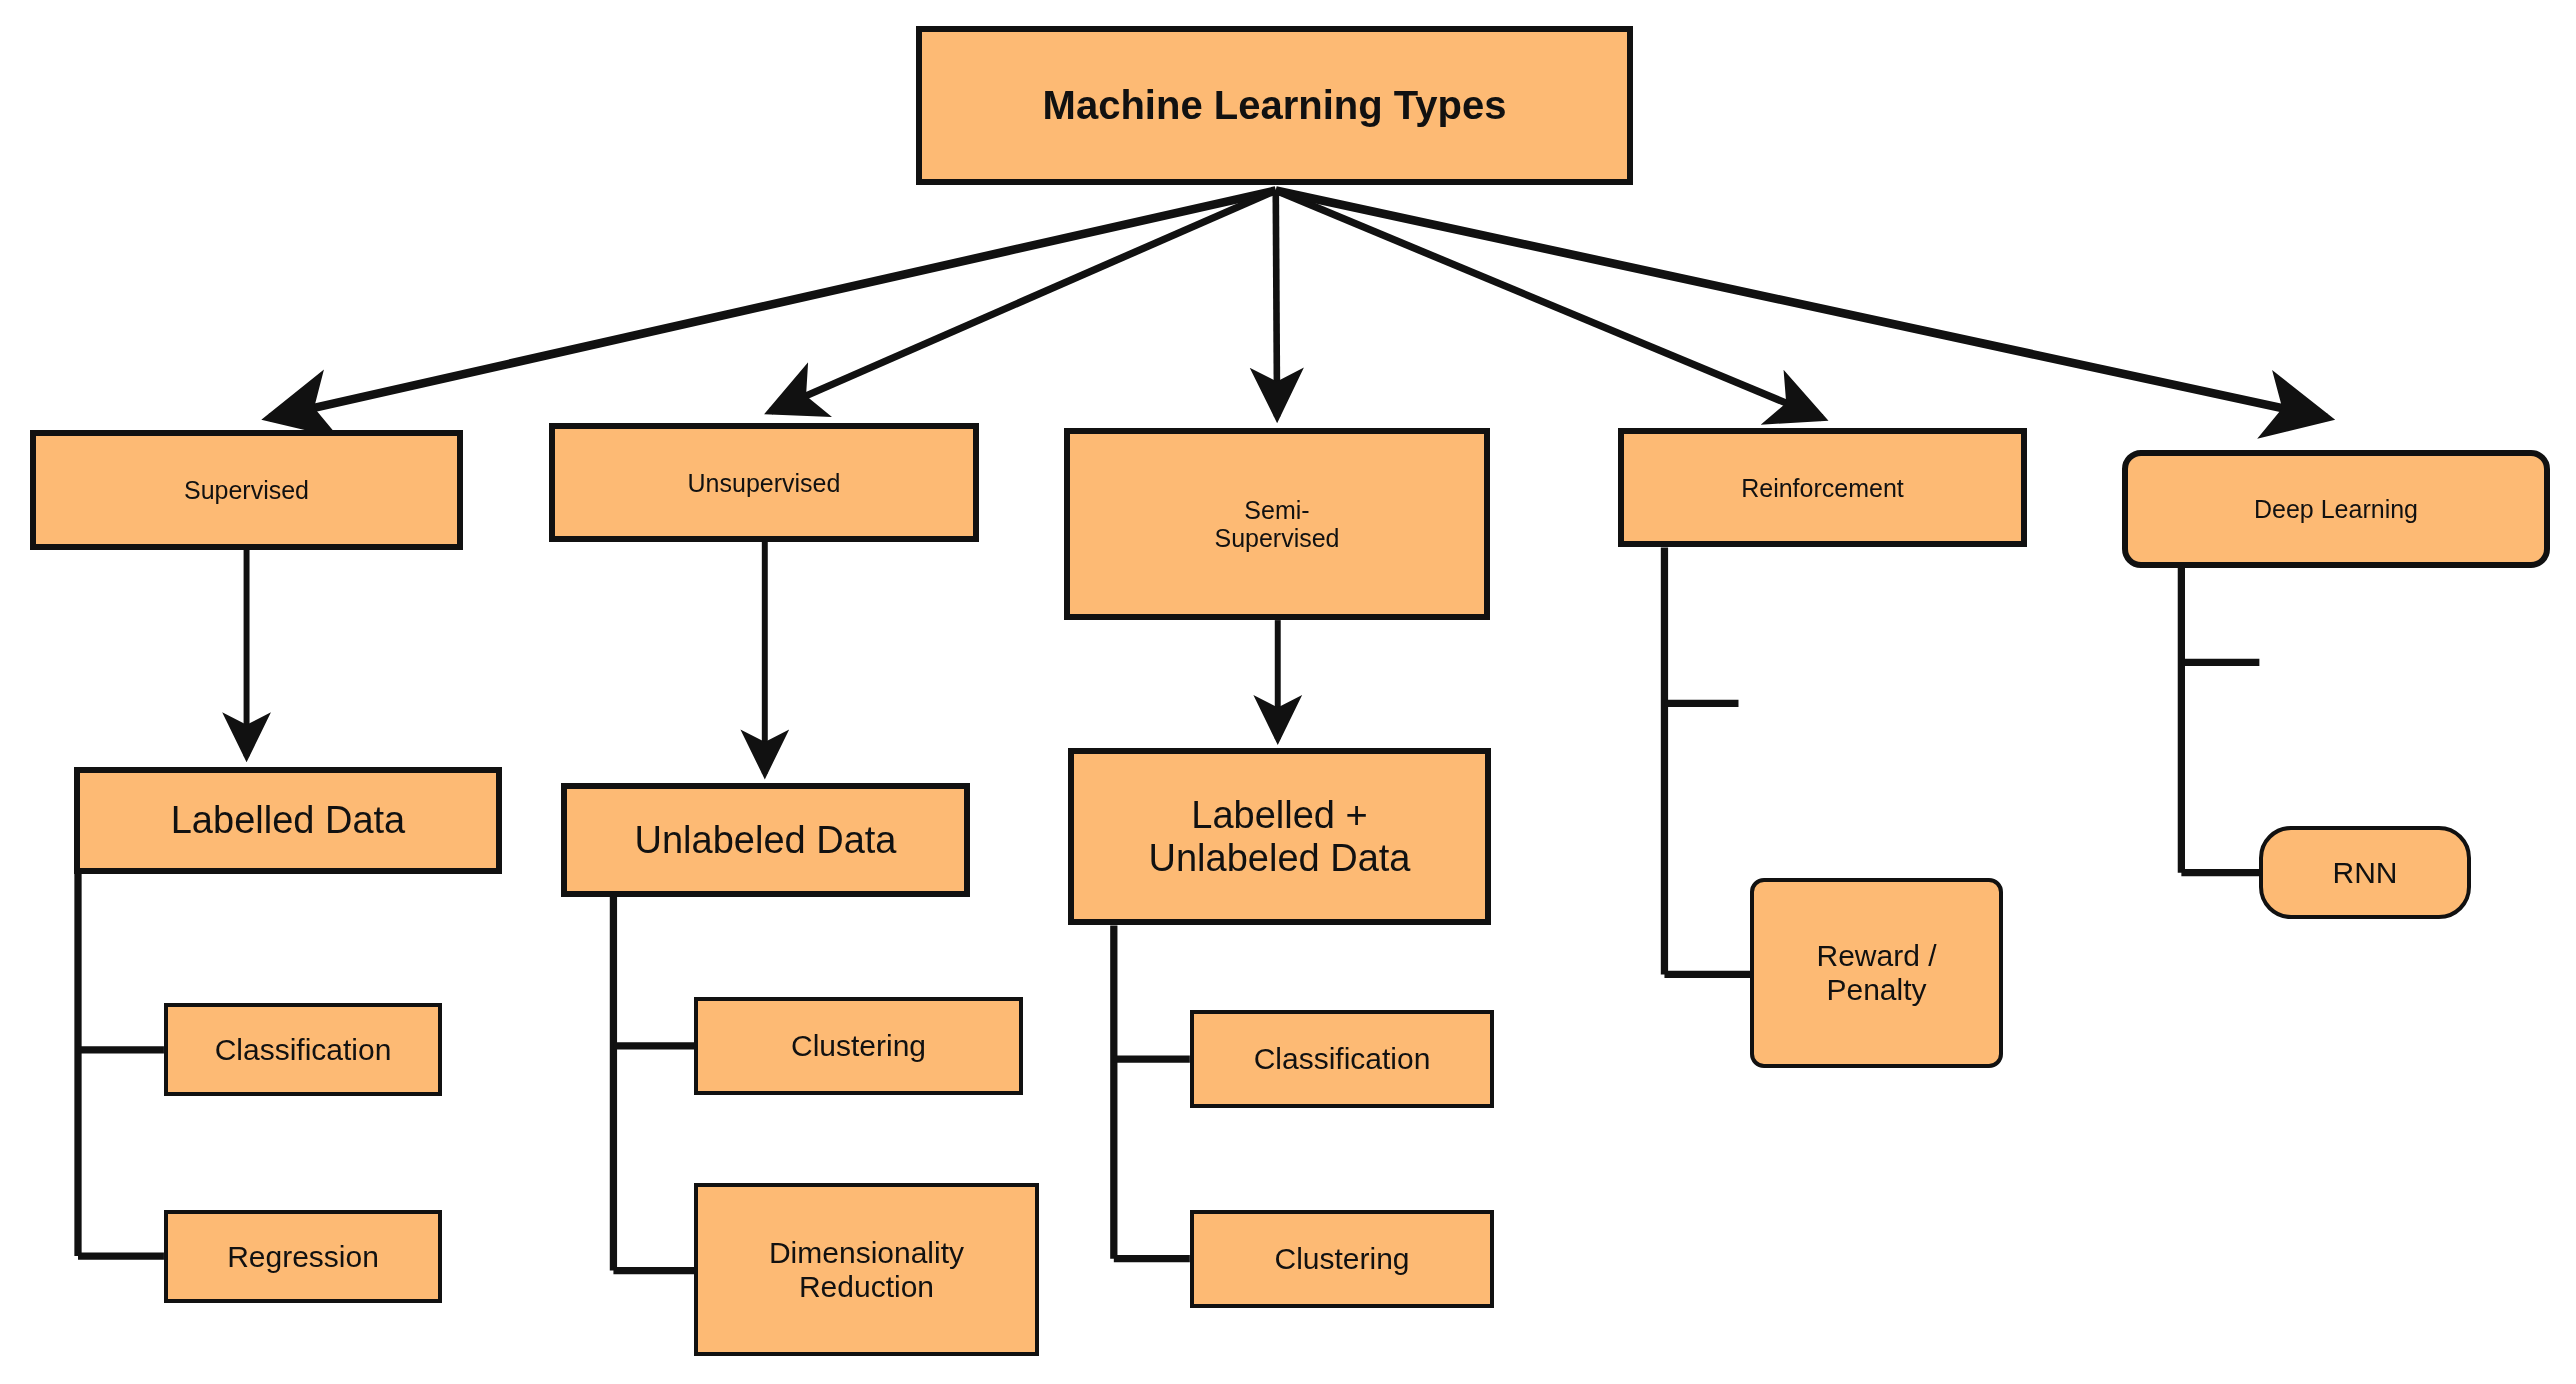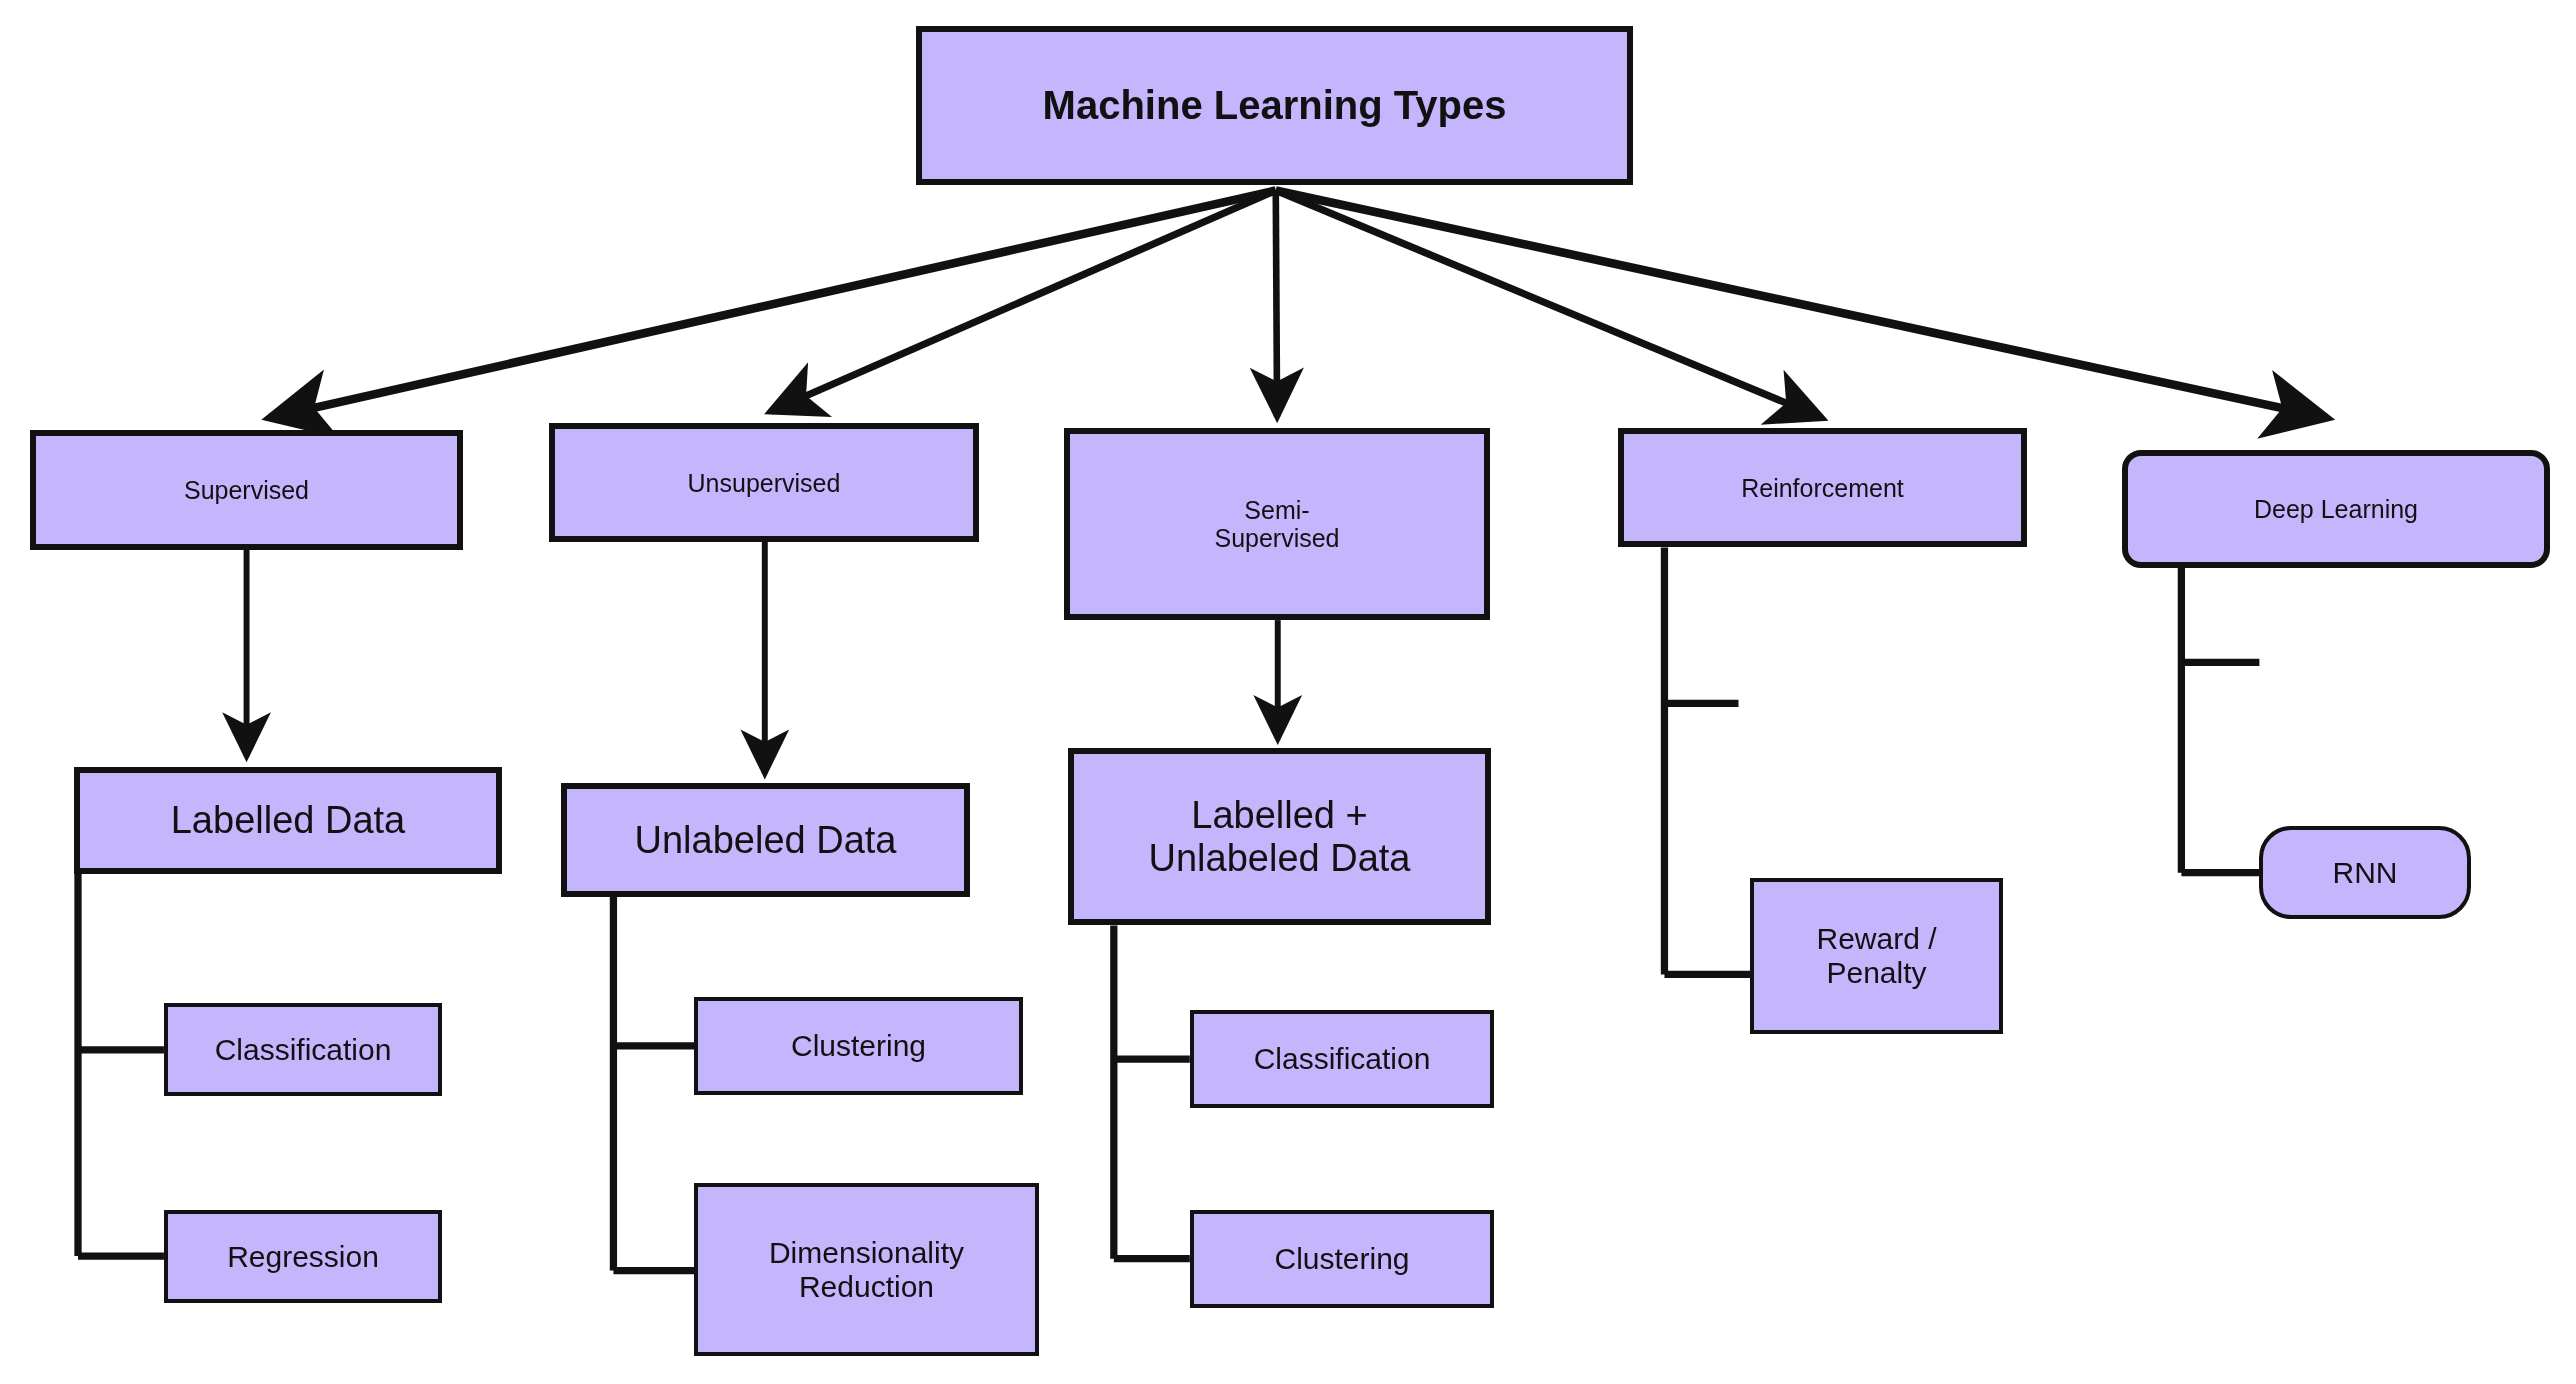--- a/index.html
+++ b/index.html
@@ -19,21 +19,21 @@
     position: absolute;
     left: 0;
     top: 0;
     width: 2576px;
     height: 1385px;
     pointer-events: none;
   }
   .node {
     position: absolute;
     box-sizing: border-box;
-    background: #c4b5fd;
+    background: #fdba74;
     border: 6px solid #111111;
     display: flex;
     align-items: center;
     justify-content: center;
     text-align: center;
     color: #111111;
     line-height: 1.12;
     z-index: 3;
   }
   .node.thin {
@@ -175,21 +175,21 @@
 
   <div class="node thin lvl3" style="left:1190px; top:1010px; width:304px; height:98px;">
     <span class="node-label">Classification</span>
   </div>
 
   <div class="node thin lvl3" style="left:1190px; top:1210px; width:304px; height:98px;">
     <span class="node-label">Clustering</span>
   </div>
 
 
-  <div class="node thin lvl3" style="left:1750px; top:878px; width:253px; height:156px;">
+  <div class="node thin lvl3" style="left:1750px; top:878px; width:253px; height:190px;border-radius:14px;">
     <span class="node-label">Reward /
 Penalty</span>
   </div>
 
 
   <div class="node thin lvl3" style="left:2259px; top:826px; width:212px; height:93px;border-radius:32px;">
     <span class="node-label">RNN</span>
   </div>
 
 </div>

